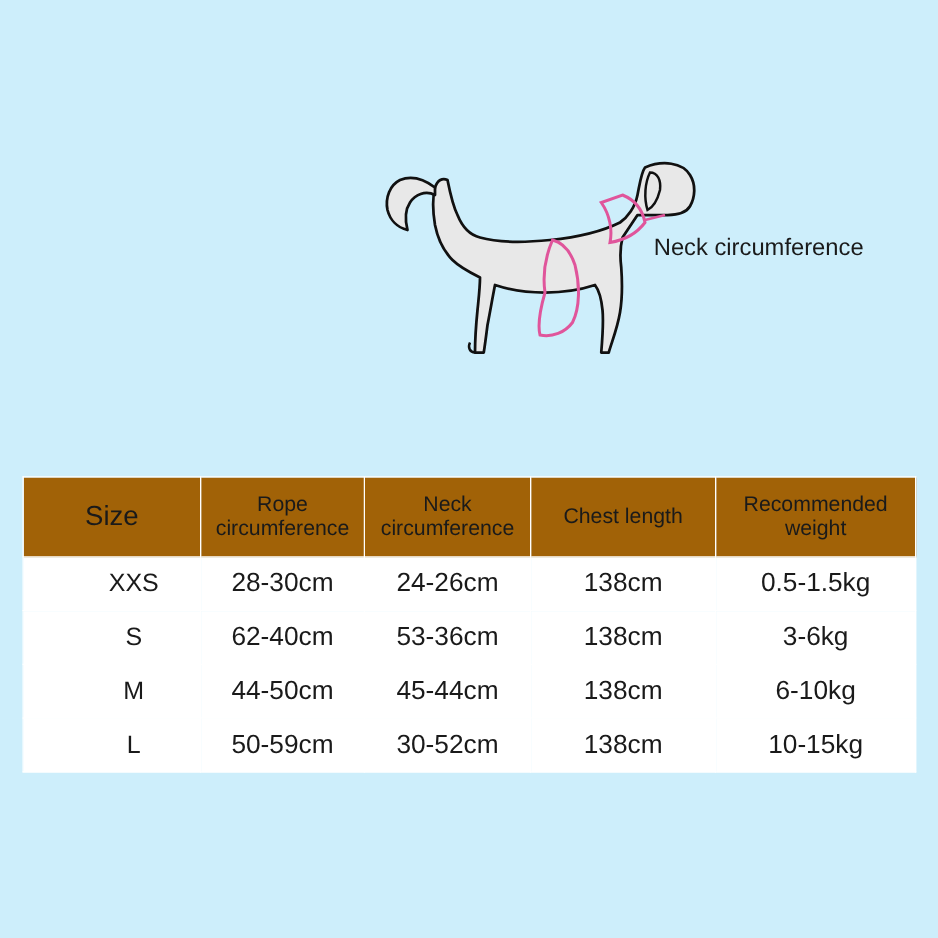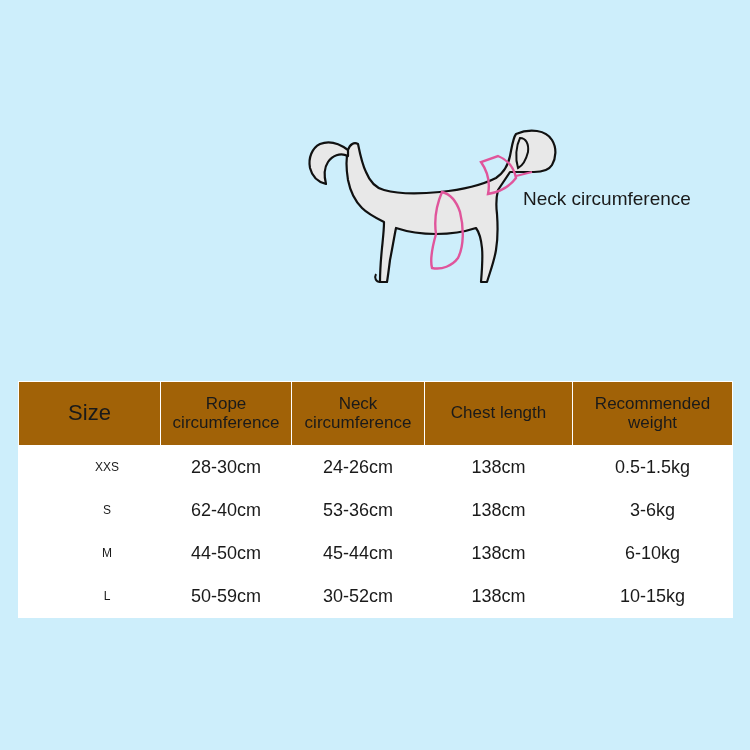--- a/index.html
+++ b/index.html
@@ -75,25 +75,25 @@
     line-height: 1.1;
     padding: 4px 2px;
     border: 1px solid #2ba7de;
   }
   thead th.col-size {
     font-size: 22px;
   }
   tbody td {
     background: #ffffff;
     height: 40px;
-    font-size: 18px;
+    font-size: 21px;
     border: 1px solid #d8d8d8;
   }
   tbody tr td:first-child {
-    font-size: 12px;
+    font-size: 20px;
     padding-left: 36px;
   }
   
   col.c1 { width: 142px; }
   col.c2 { width: 131px; }
   col.c3 { width: 133px; }
   col.c4 { width: 148px; }
   col.c5 { width: 160px; }
 
   .hdr-line { display: block; }

